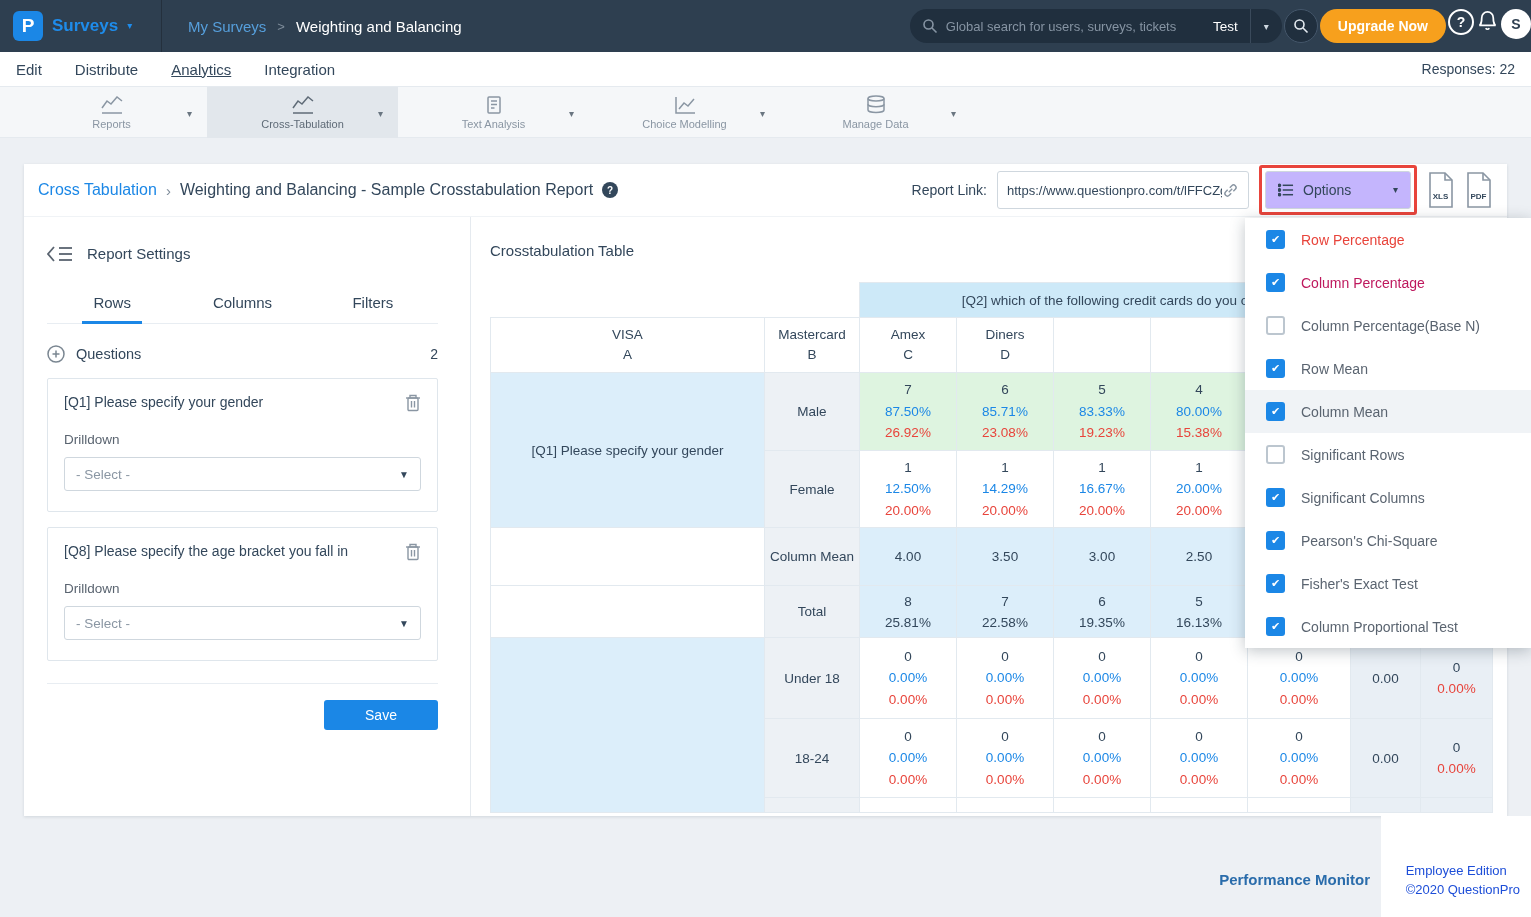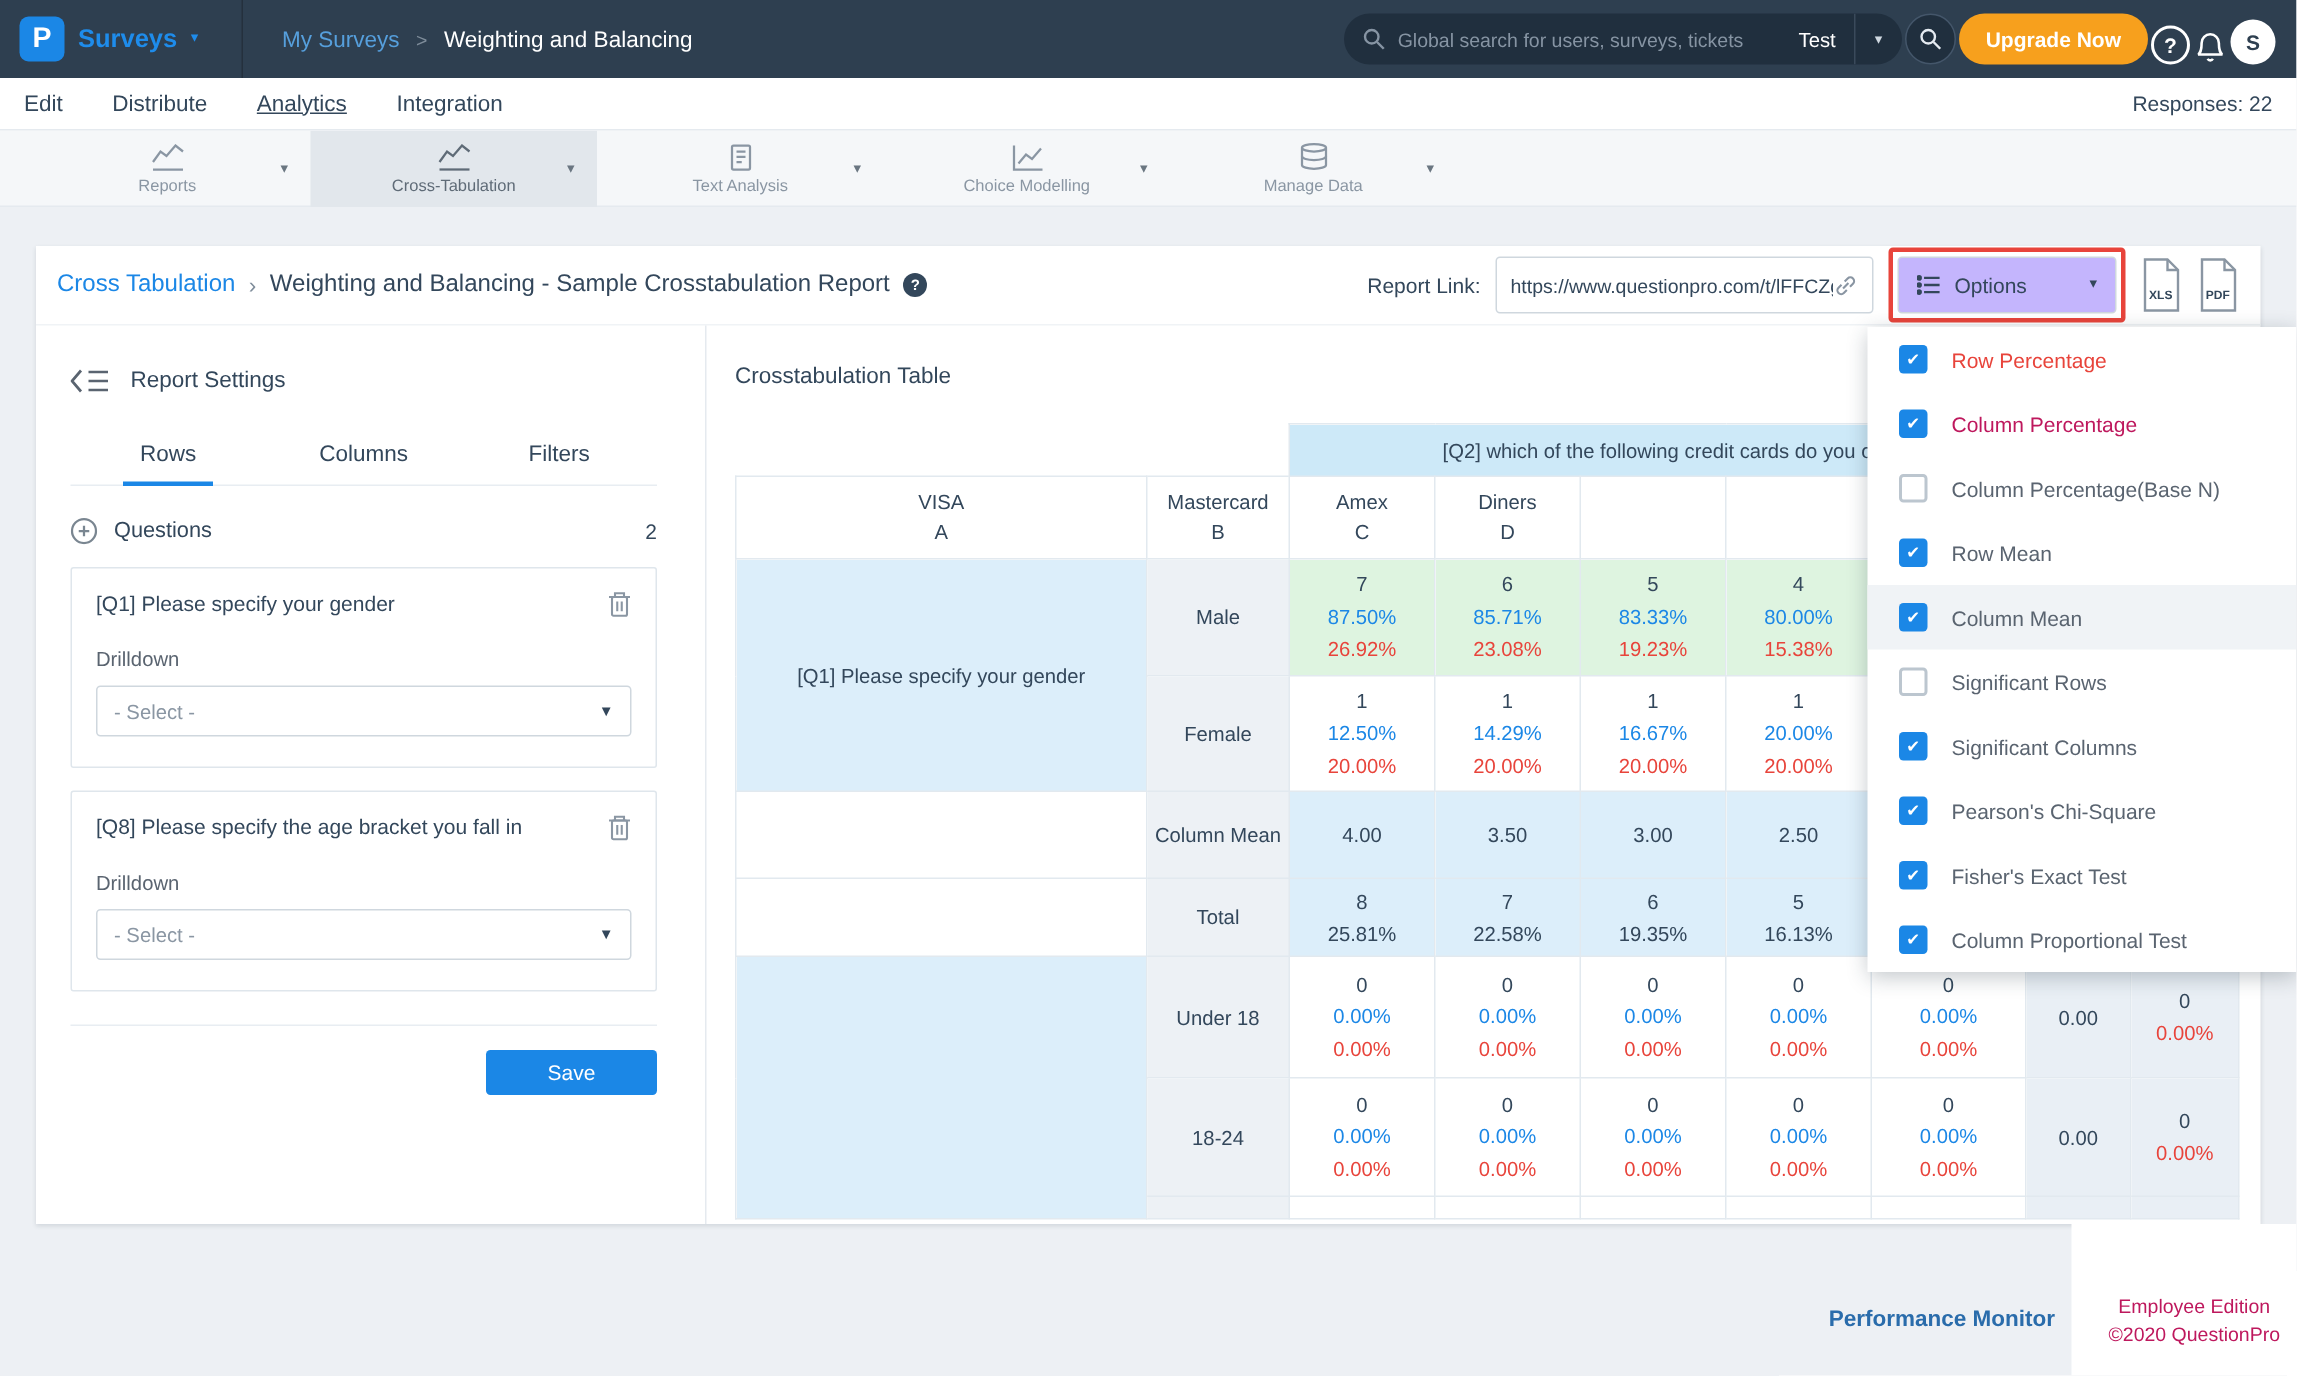--- a/index.html
+++ b/index.html
@@ -11,21 +11,21 @@
   .topbar { position:absolute; top:0; left:0; right:0; height:52px; background:#2e3f50; display:flex; align-items:center; z-index:30; }
   .brand { width:162px; height:52px; display:flex; align-items:center; padding:0 13px; gap:9px; border-right:1px solid #24303d; }
   .logo-sq { width:30px; height:30px; border-radius:6px; background:#1b87e6; color:#fff; font-size:19px; font-weight:bold; display:flex; align-items:center; justify-content:center; }
   .product-name { color:#1e8ceb; font-size:17px; font-weight:bold; }
   .caret { font-size:10px; line-height:1; }
   .caret.blue { color:#1e8ceb; }
   .tb-breadcrumb { display:flex; align-items:center; gap:11px; margin-left:26px; font-size:15px; }
   .tb-parent { color:#569fdc; cursor:pointer; }
   .tb-sep { color:#7e8c9a; font-size:13px; }
   .tb-current { color:#fff; }
-  .tb-right { margin-left:auto; display:flex; align-items:flex-end; gap:2px; padding-right:14px; }
+  .tb-right { margin-left:auto; display:flex; align-items:flex-start; gap:2px; }
   .search-pill { width:372px; height:34px; background:#202f3e; border-radius:17px; display:flex; align-items:center; padding-left:12px; overflow:hidden; }
   .search-pill .ph { color:#8694a3; font-size:13px; flex:1; margin-left:8px; white-space:nowrap; overflow:hidden; }
   .scope { color:#fff; font-size:13.5px; padding:0 12px; }
   .scope-caret { width:32px; height:34px; display:flex; align-items:center; justify-content:center; border-left:1px solid #3a4a5b; color:#cfd8e0; font-size:10px; }
   .circle-btn { width:34px; height:34px; border-radius:50%; background:#202f3e; border:1px solid #44566a; display:flex; align-items:center; justify-content:center; }
   .upgrade-btn { height:34px; background:#f7a01d; border-radius:17px; color:#fff; font-size:14px; font-weight:bold; display:flex; align-items:center; padding:0 18px; cursor:pointer; }
   .help-circle { width:26px; height:26px; border-radius:50%; border:2px solid #fff; color:#fff; font-size:14px; font-weight:bold; display:flex; align-items:center; justify-content:center; }
   .avatar { width:30px; height:30px; border-radius:50%; background:#fff; color:#2e3f50; font-weight:bold; font-size:14px; display:flex; align-items:center; justify-content:center; }
 
   
@@ -110,21 +110,21 @@
   .cb.on { background:#1b87e6; }
   .cb.on::after { content:"\2714"; color:#fff; font-size:11px; }
   .cb.off { background:#fff; border:2px solid #bcc6cf; }
   .opt-lbl { font-size:14px; color:#5a6470; }
   .opt-lbl.red { color:#e8443b; }
   .opt-lbl.blue { color:#be185d; }
 
   
   .footer-white { position:absolute; left:1381px; right:0; top:816px; bottom:0; background:#fff; }
   .perf-link { position:absolute; top:871px; right:161px; font-size:15px; font-weight:bold; color:#2a6cab; cursor:pointer; }
-  .edition-box { position:absolute; top:861px; right:11px; text-align:center; font-size:13px; color:#be185d; line-height:19px; z-index:5; }
+  .edition-box { position:absolute; top:861px; right:11px; text-align:left; font-size:13px; color:#1d4ed8; line-height:19px; z-index:5; }
 </style>
 </head>
 <body>
 
 <header class="topbar">
   <div class="brand">
     <div class="logo-sq">P</div>
     <span class="product-name">Surveys</span>
     <span class="caret blue">▾</span>
   </div>

